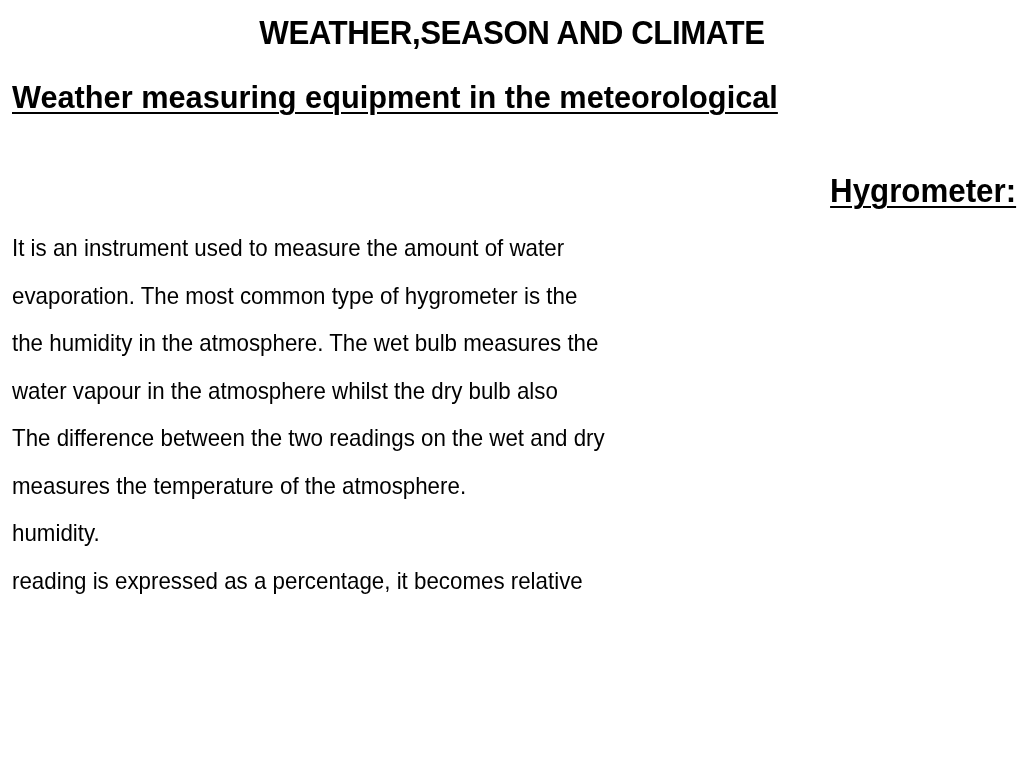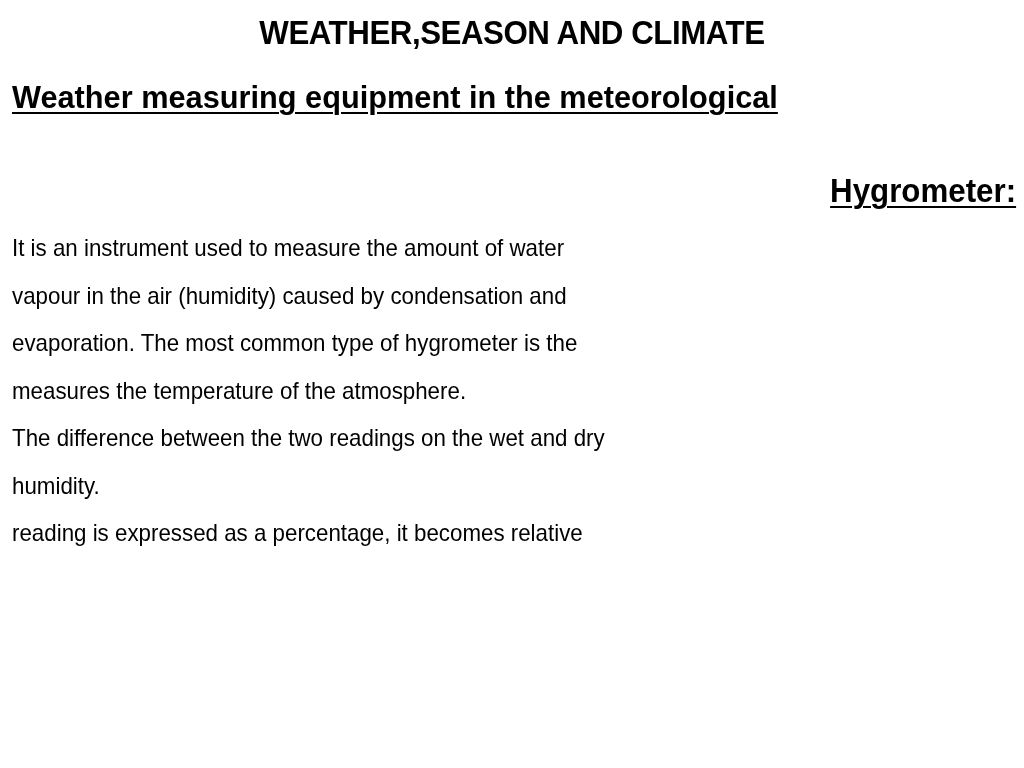--- a/index.html
+++ b/index.html
@@ -93,20 +93,21 @@
   <div class="section-heading">
     <div class="hline"><span>Weather measuring equipment in the meteorological</span></div>
   </div>
 
   <div class="sub-heading">
     <span>Hygrometer:</span>
   </div>
 
   <div class="body-text">
     <div class="line"><span style="transform:scaleX(0.93)">It is an instrument used to measure the amount of water</span></div>
-    <div class="line"><span style="transform:scaleX(0.93)">vapour in the air (humidity) caused by condensation and</span></div>
     <div class="line"><span style="transform:scaleX(0.93)">evaporation. The most common type of hygrometer is the</span></div>
+    <div class="line"><span style="transform:scaleX(0.93)">the humidity in the atmosphere. The wet bulb measures the</span></div>
+    <div class="line"><span style="transform:scaleX(0.93)">water vapour in the atmosphere whilst the dry bulb also</span></div>
+    <div class="line"><span style="transform:scaleX(0.93)">The difference between the two readings on the wet and dry</span></div>
     <div class="line"><span style="transform:scaleX(0.93)">measures the temperature of the atmosphere.</span></div>
-    <div class="line"><span style="transform:scaleX(0.93)">The difference between the two readings on the wet and dry</span></div>
     <div class="line"><span style="transform:scaleX(0.93)">humidity.</span></div>
     <div class="line"><span style="transform:scaleX(0.93)">reading is expressed as a percentage, it becomes relative</span></div>
   </div>
 </div>
 
 </body></html>

